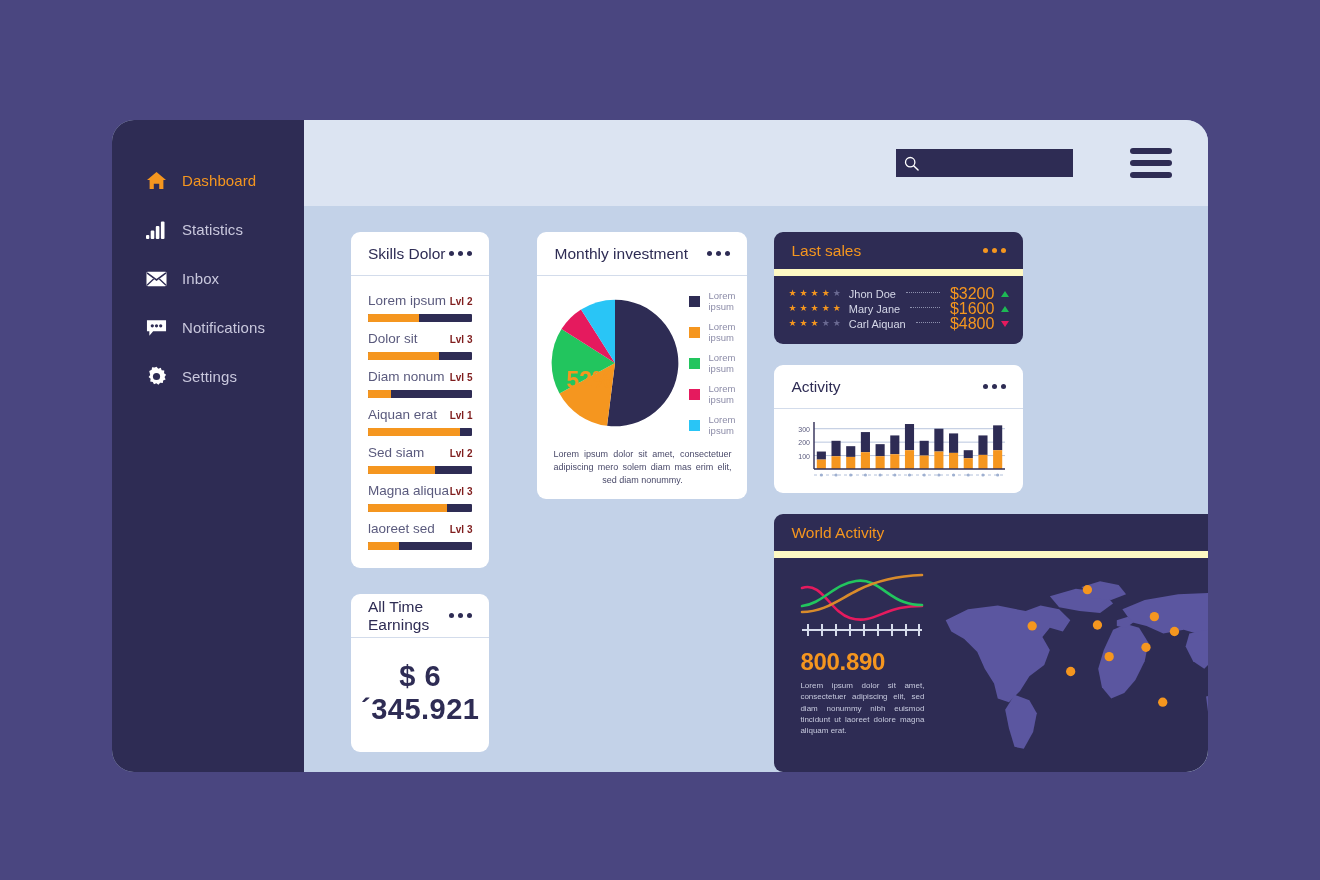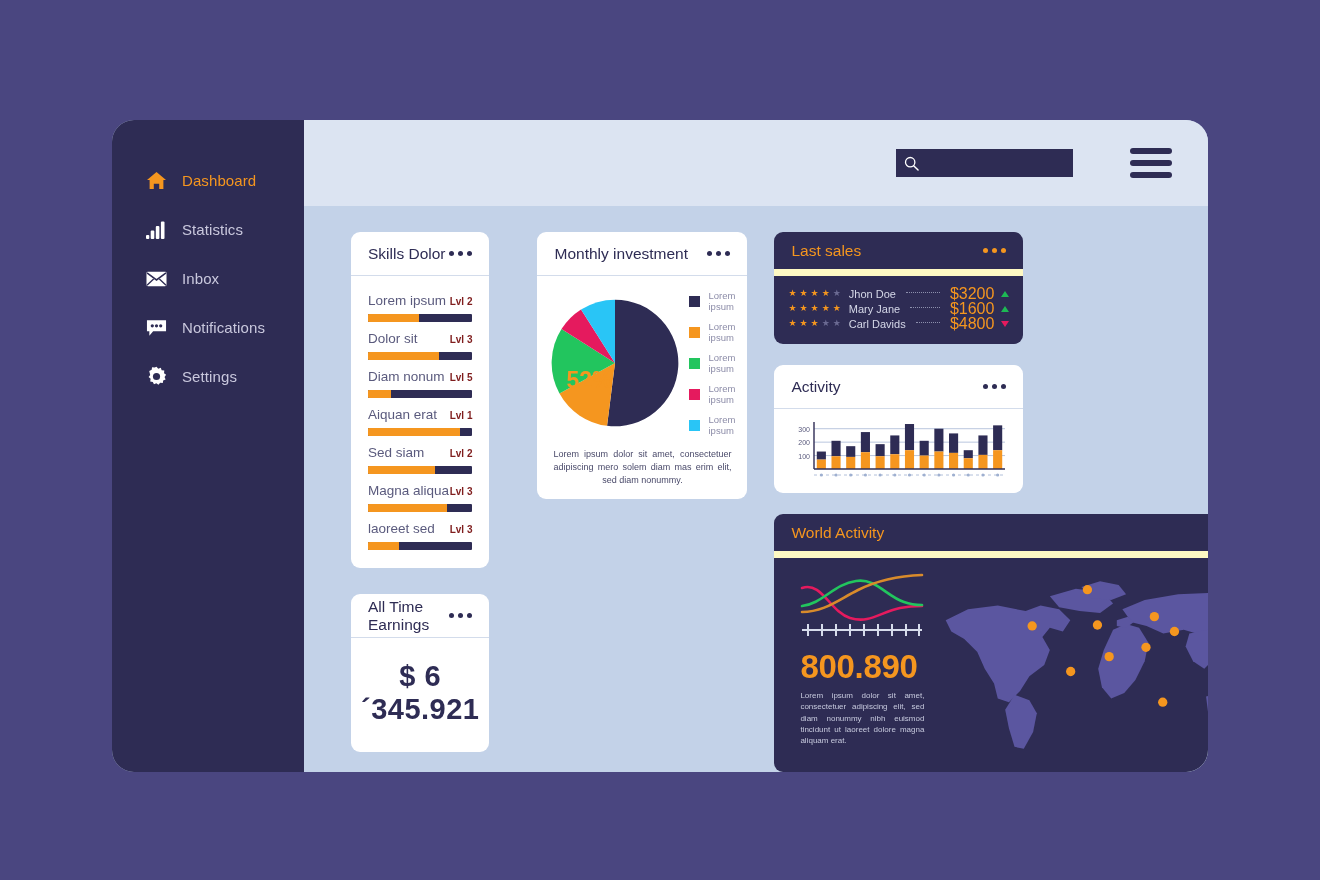--- a/index.html
+++ b/index.html
@@ -164,21 +164,21 @@
   }
   .sale-amt { font-size: 16px; color: #f5961f; white-space: nowrap; text-align: center; }
   .tri { width: 0; height: 0; border-left: 4px solid transparent; border-right: 4px solid transparent; }
   .tri.up { border-bottom: 6px solid #1db954; }
   .tri.down { border-top: 6px solid #e51a5e; }
 
   .activity-body { padding: 10px 14px 8px; }
 
   .world-body { display: flex; padding: 14px 0 10px 0; }
   .world-left { width: 150px; flex: 0 0 150px; padding-left: 26px; }
-  .world-big { font-size: 33px; font-weight: bold; color: #f5961f; letter-spacing: -.3px; margin-top: 6px; }
+  .world-big { font-size: 24px; font-weight: bold; color: #f5961f; letter-spacing: -.3px; margin-top: 6px; }
   .world-note {
     font-size: 8px; line-height: 1.42; color: #c6c9dd;
     text-align: justify; margin-top: 4px; width: 124px;
   }
   .world-map { flex: 1; position: relative; padding-right: 10px; }
 </style>
 </head>
 <body>
 
 <div class="app">
@@ -446,21 +446,21 @@
                     <span class="tri up"></span>
                   </div>
                   <div class="sale-row">
                     <span class="stars">
                       <span class="star-on">★</span>
                       <span class="star-on">★</span>
                       <span class="star-on">★</span>
                       <span class="star-off">★</span>
                       <span class="star-off">★</span>
                     </span>
-                    <span class="sale-name">Carl Davids</span>
+                    <span class="sale-name">Carl Aiquan</span>
                     <span class="dotfill"></span>
                     <span class="sale-amt">$4800</span>
                     <span class="tri down"></span>
                   </div>
                 </div>
             </section>
 
             <section class="card">
               <div class="card-head">
                 <span class="card-title">Activity</span>

